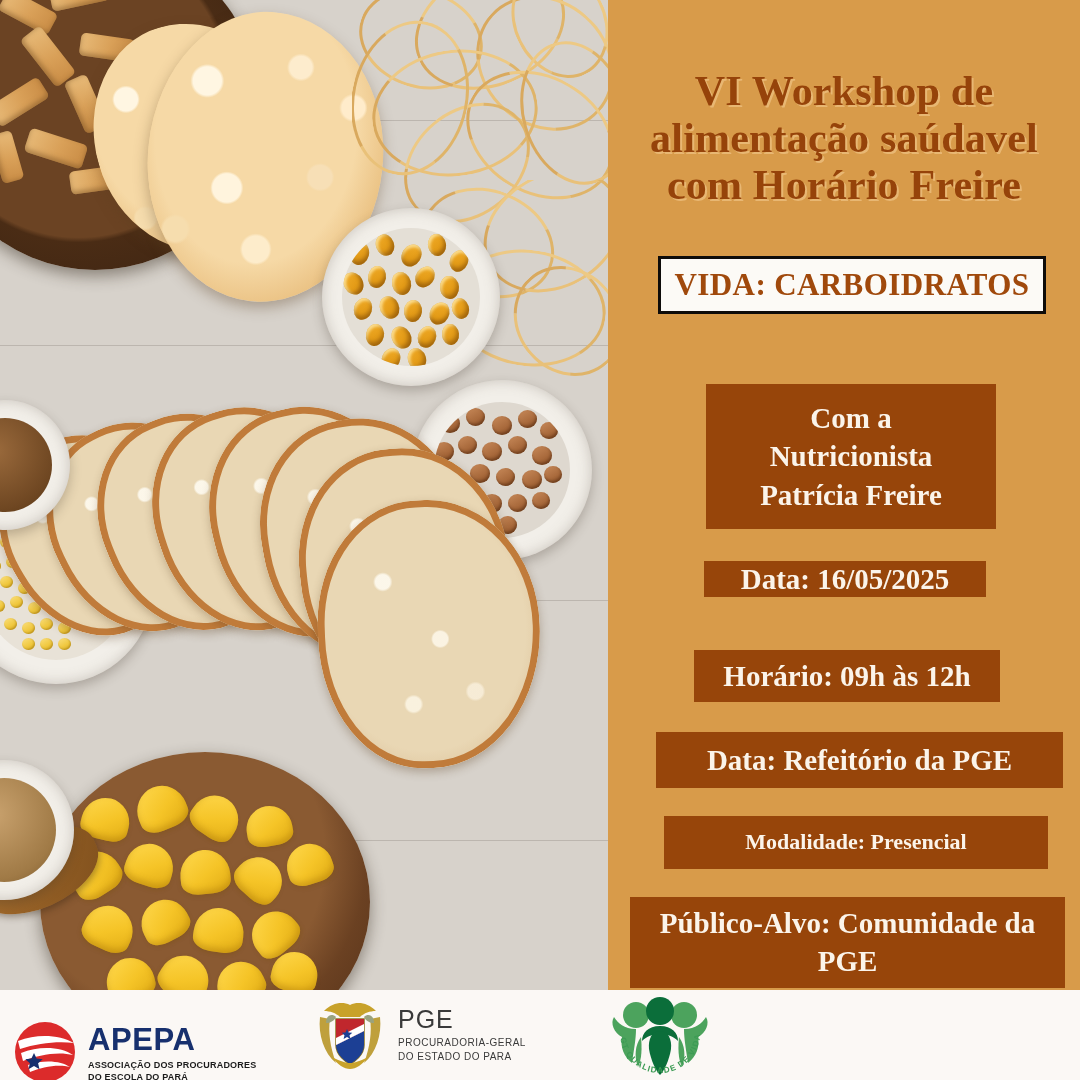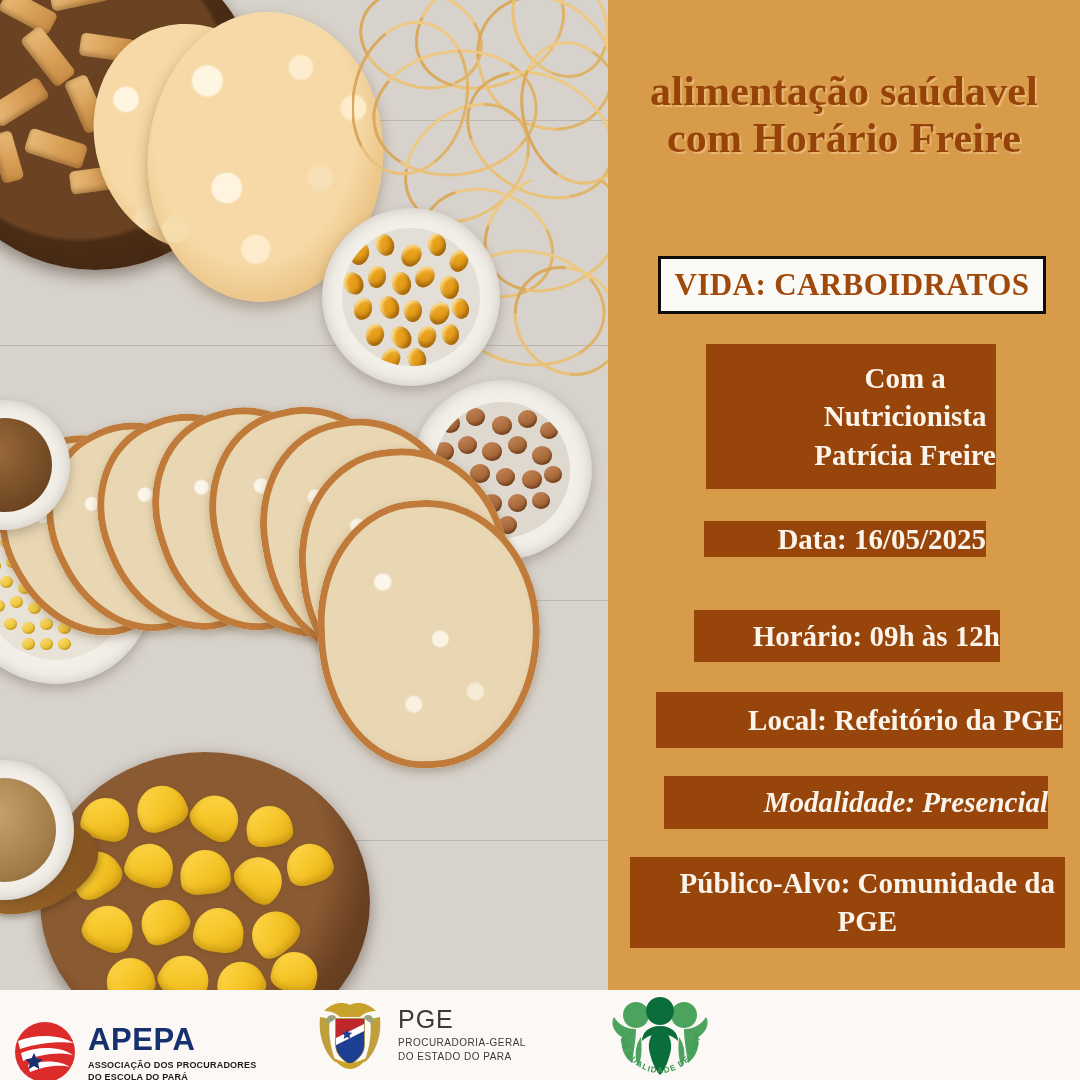--- a/index.html
+++ b/index.html
@@ -108,43 +108,44 @@
     display:flex;align-items:center;justify-content:center;
     box-sizing:border-box;
   }
   .tema-box span{
     font-family:"Liberation Serif", serif;font-weight:bold;
     font-size:31px;color:#A0490C;letter-spacing:.4px;white-space:nowrap;
   }
 
   .ibox{
     position:absolute;background:#97450A;
-    display:flex;align-items:center;justify-content:flex-end;text-align:center;
+    display:flex;align-items:center;justify-content:center;text-align:center;
     box-sizing:border-box;
+    margin-top:40px;
   }
   .ibox span{
     font-family:"Liberation Serif", serif;font-weight:bold;
     color:#FBF4EA;line-height:1.2;
   }
 
   
   .b-nutri{left:98px;top:344px;width:290px;height:145px;}
   .b-nutri span{font-size:29px;line-height:1.32;}
 
   .b-data{left:96px;top:521px;width:282px;height:36px;}
   .b-data span{font-size:29px;}
 
   .b-hora{left:86px;top:610px;width:306px;height:52px;}
   .b-hora span{font-size:29px;}
 
   .b-local{left:48px;top:692px;width:407px;height:56px;}
   .b-local span{font-size:29px;}
 
   .b-modal{left:56px;top:776px;width:384px;height:53px;}
-  .b-modal span{font-size:29px;font-style:italic;}
+  .b-modal span{font-size:22px;}
 
   .b-pub{left:22px;top:857px;width:435px;height:91px;}
   .b-pub span{font-size:29px;line-height:1.28;padding:0 10px;}
 
   
   .footer{
     position:absolute;left:0;top:990px;width:1080px;height:90px;
     background:#FBF8F5;
     display:flex;align-items:center;
   }
@@ -356,20 +357,21 @@
     </div>
     <div class="sh bowl" style="left:-66px;top:760px;width:140px;height:140px;">
       <div class="inner" style="left:18px;top:18px;right:18px;bottom:18px;
         background:radial-gradient(circle at 40% 35%,#c9a26e,#a07a46 70%,#7c5a2d 100%);"></div>
     </div>
   </div>
 
   <div class="panel">
 
     <div class="title">
+      <span class="ln">VI Workshop de</span>
       <span class="ln">alimentação saúdavel</span>
       <span class="ln">com Horário Freire</span>
     </div>
 
     <div class="tema-box">
       <span>VIDA: CARBOIDRATOS</span>
     </div>
 
     <div class="ibox b-nutri">
       <span>Com a<br>Nutricionista<br>Patrícia Freire</span>
@@ -377,21 +379,21 @@
 
     <div class="ibox b-data">
       <span>Data: 16/05/2025</span>
     </div>
 
     <div class="ibox b-hora">
       <span>Horário: 09h às 12h</span>
     </div>
 
     <div class="ibox b-local">
-      <span>Local: Refeitório da PGE</span>
+      <span>Data: Refeitório da PGE</span>
     </div>
 
     <div class="ibox b-modal">
       <span>Modalidade: Presencial</span>
     </div>
 
     <div class="ibox b-pub">
       <span>Público-Alvo: Comunidade da<br>PGE</span>
     </div>
   </div>

